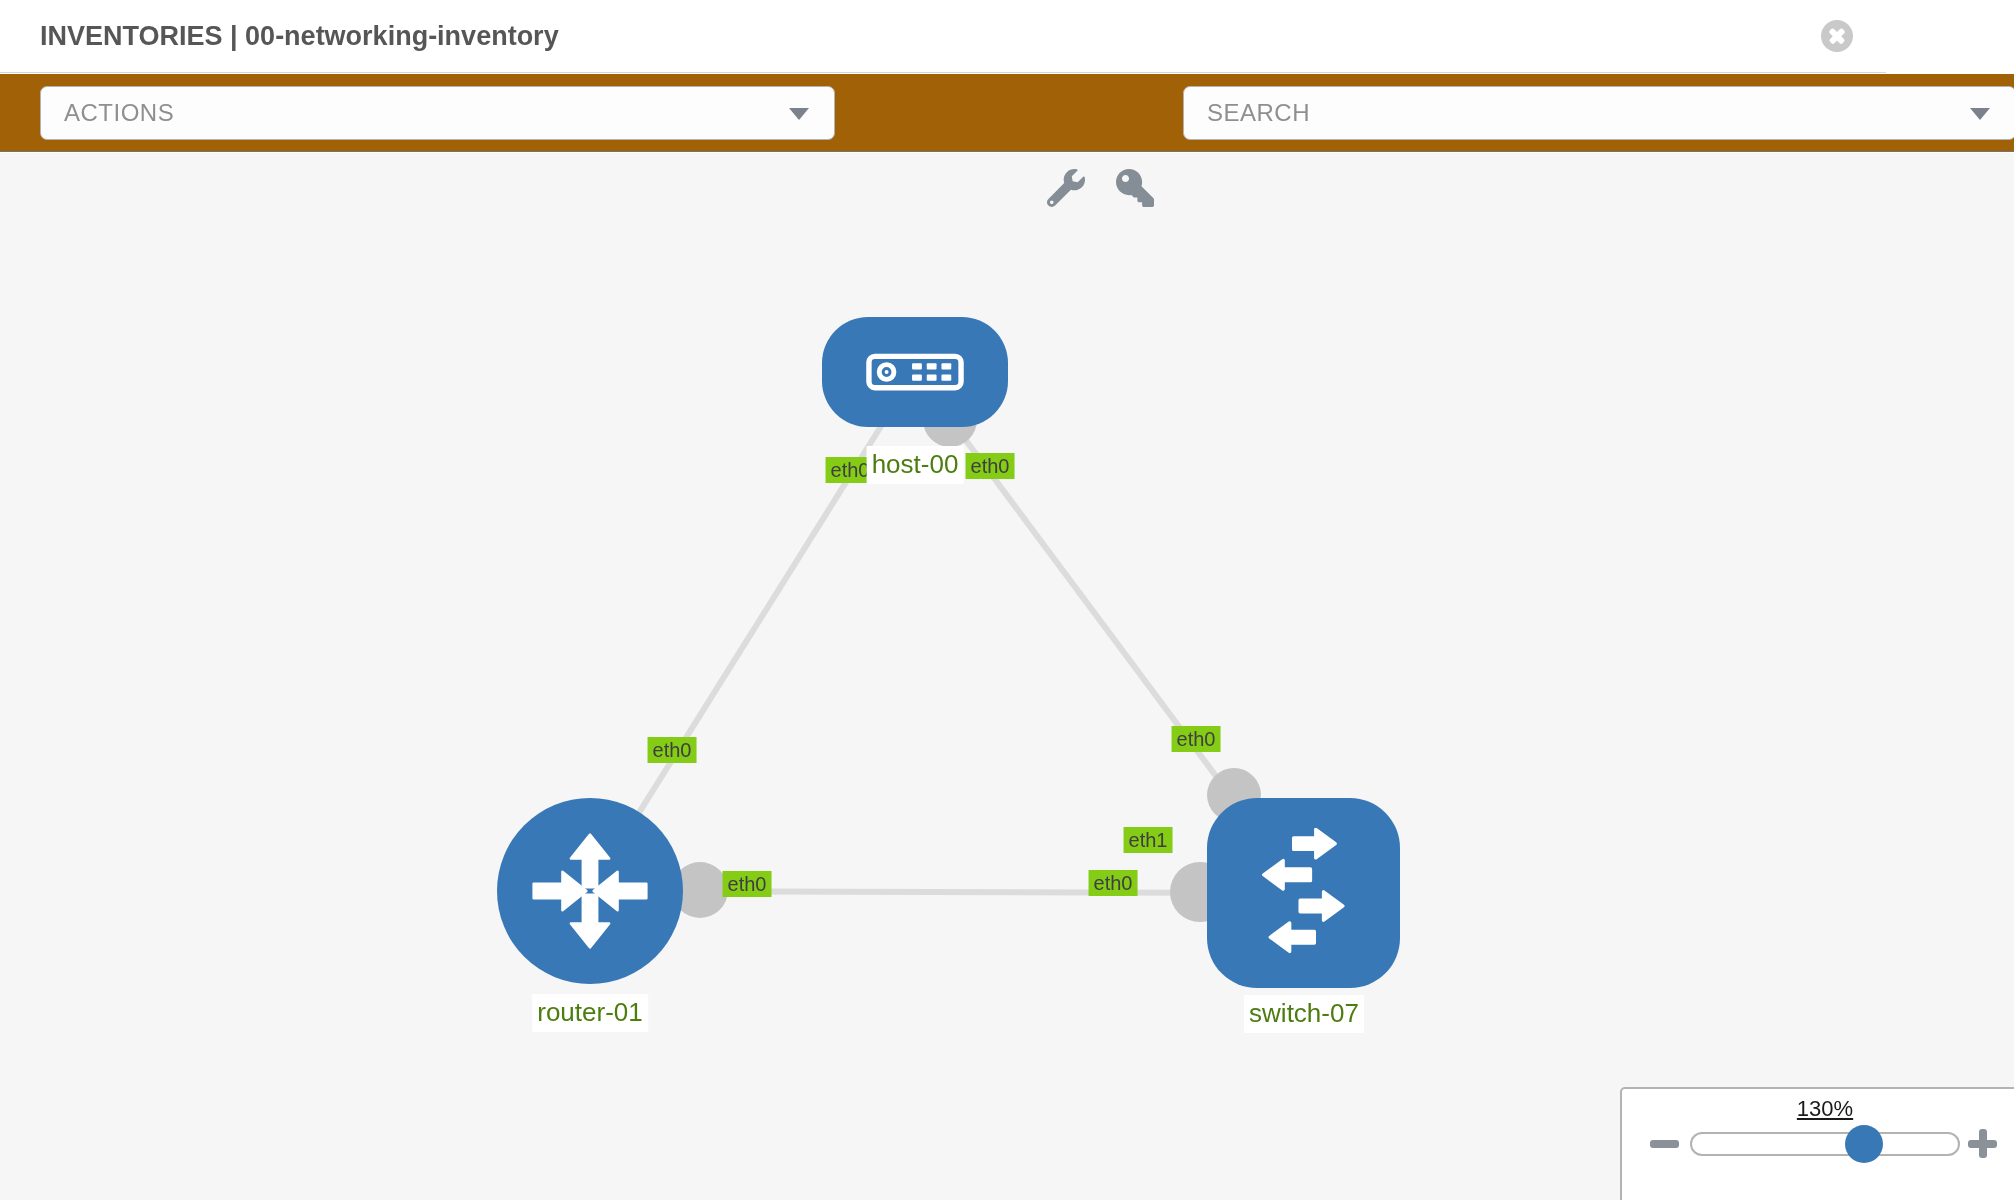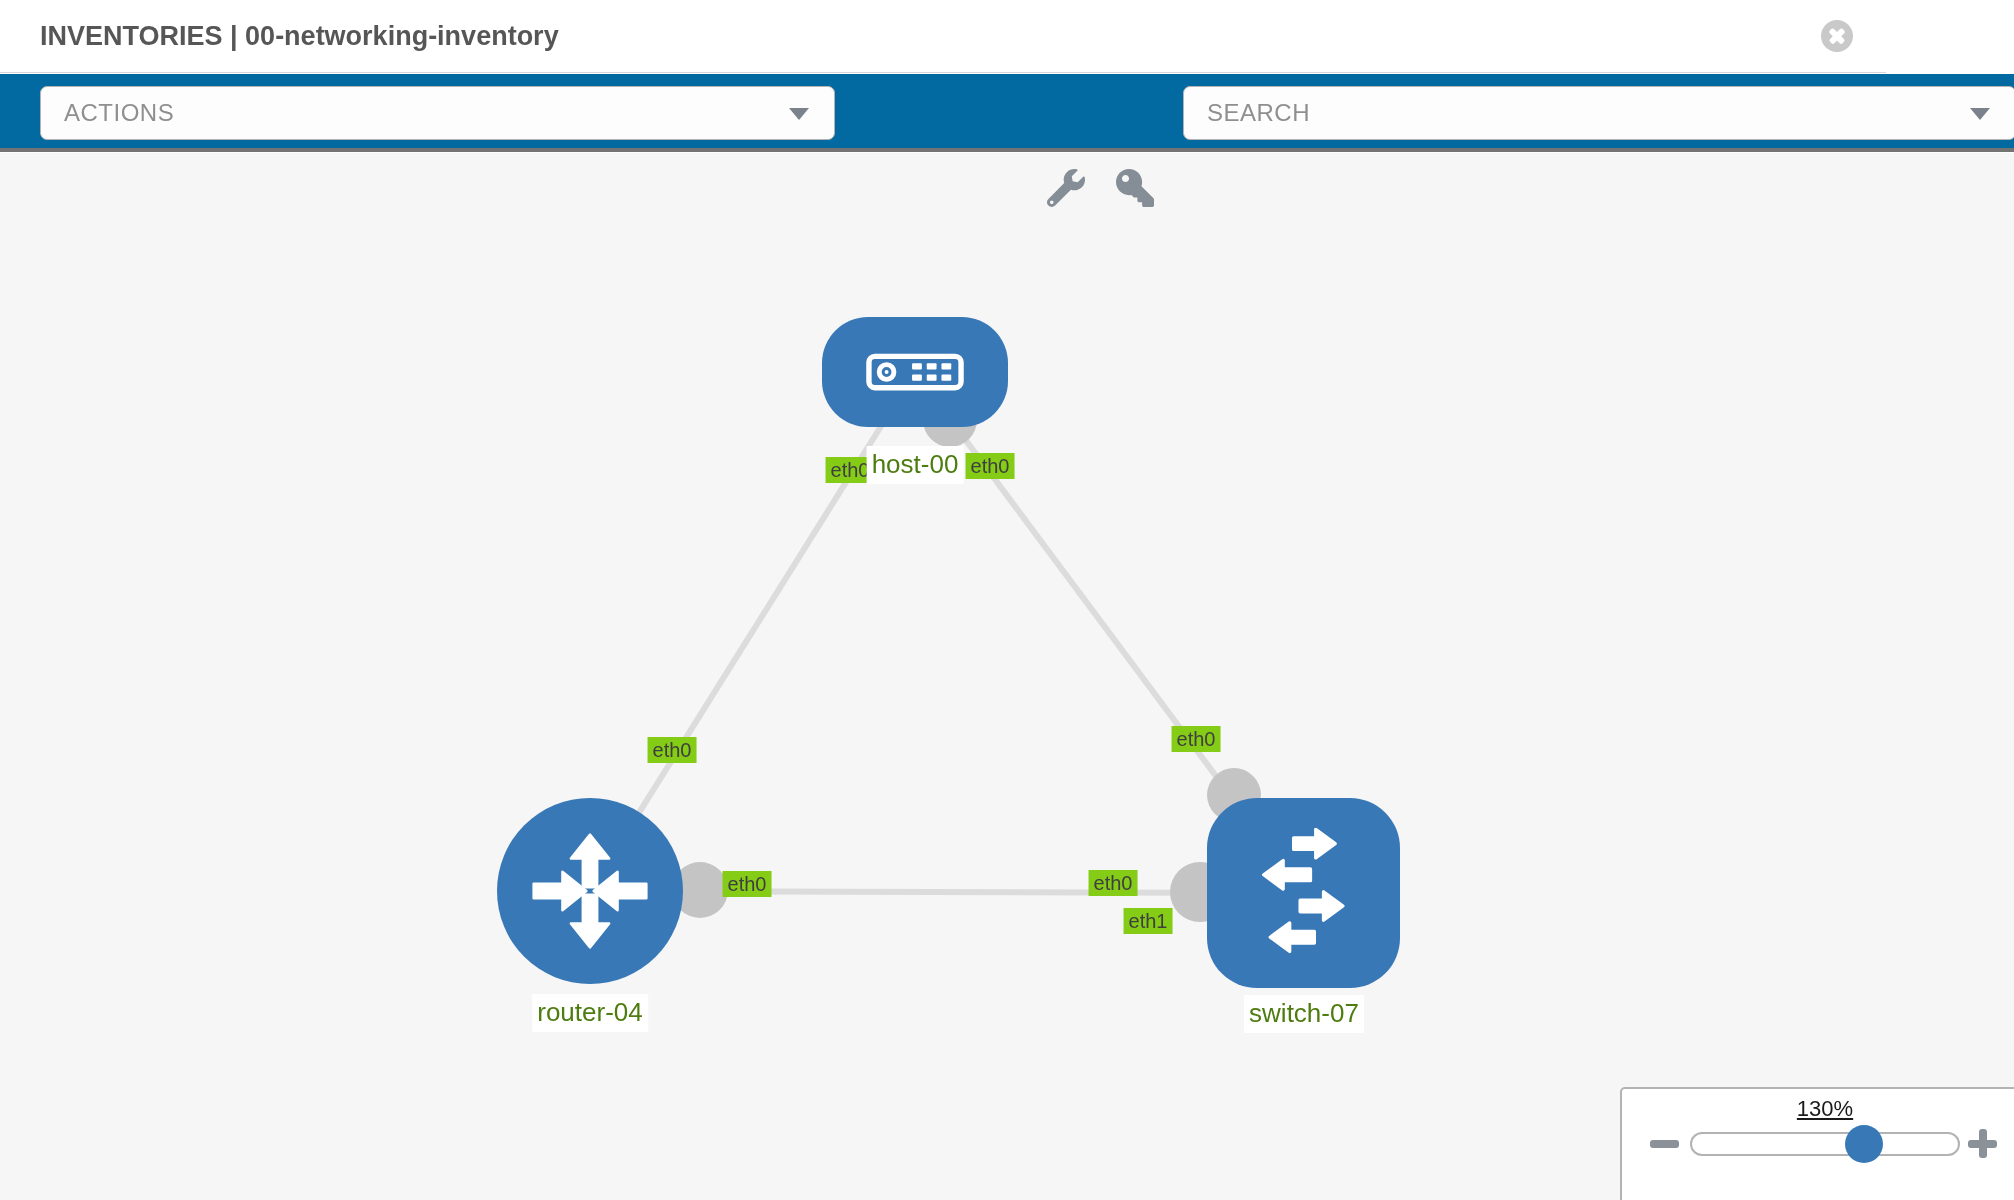--- a/index.html
+++ b/index.html
@@ -26,21 +26,21 @@
   .close-btn .xbar {
     position: absolute; left: 50%; top: 50%; width: 18px; height: 5.5px;
     background: #ffffff; border-radius: 2px;
   }
   .close-btn .xbar.b1 { transform: translate(-50%,-50%) rotate(45deg); }
   .close-btn .xbar.b2 { transform: translate(-50%,-50%) rotate(-45deg); }
 
   
   .toolbar {
     position: absolute; left: 0; top: 74px; width: 2014px; height: 78px;
-    background: #0369a1; border-bottom: 4px solid #737373; z-index: 19;
+    background: #a16207; border-bottom: 1px solid #737373; z-index: 19;
   }
   .select {
     position: absolute; top: 12px; height: 54px;
     background: #fdfdfd; border: 1px solid #b3b3b3; border-radius: 7px;
     cursor: pointer;
   }
   .select .sel-label {
     position: absolute; left: 23px; top: 50%; transform: translateY(-50%);
     font-size: 24px; color: #8f8f8f; letter-spacing: 0.5px;
   }
@@ -200,24 +200,24 @@
       </g>
     </svg>
   </div>
 
   <span class="ilabel" style="left:850px;  top:317px;">eth0</span>
   <span class="ilabel" style="left:990px;  top:313px;">eth0</span>
   <span class="ilabel" style="left:672px;  top:597px;">eth0</span>
   <span class="ilabel" style="left:747px;  top:731px;">eth0</span>
   <span class="ilabel" style="left:1196px; top:586px;">eth0</span>
   <span class="ilabel" style="left:1113px; top:730px;">eth0</span>
-  <span class="ilabel" style="left:1148px; top:768px;">eth1</span>
+  <span class="ilabel" style="left:1148px; top:687px;">eth1</span>
 
   <span class="nlabel" style="left:915px;  top:312px;">host-00</span>
-  <span class="nlabel" style="left:590px;  top:860px;">router-04</span>
+  <span class="nlabel" style="left:590px;  top:860px;">router-01</span>
   <span class="nlabel" style="left:1304px; top:861px;">switch-07</span>
 </div>
 
 <div class="zoom-panel">
   <div class="zoom-value">130%</div>
   <div class="minus-btn">
     <span></span>
   </div>
   <div class="slider-track"></div>
   <div class="slider-handle"></div>

